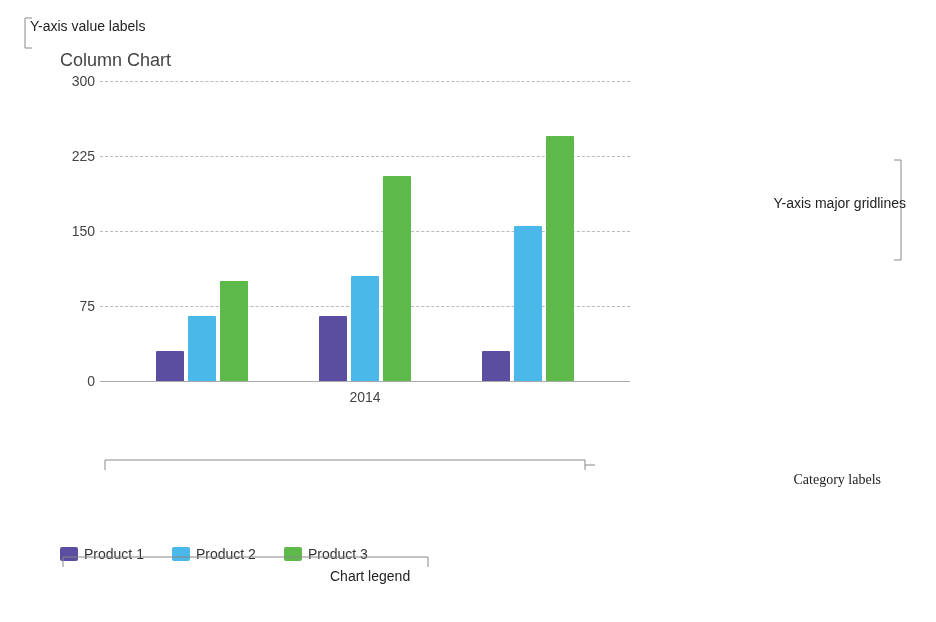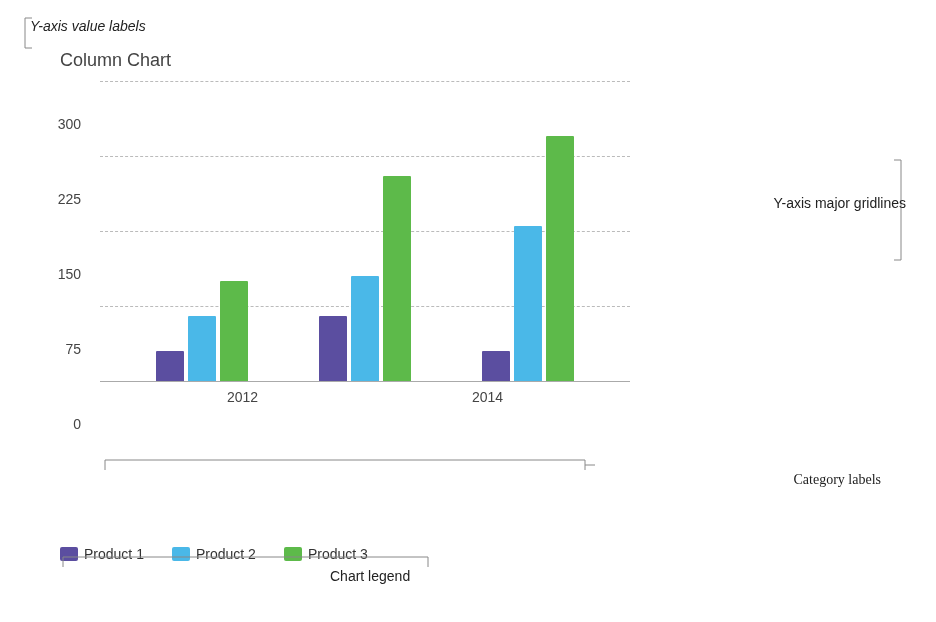--- a/index.html
+++ b/index.html
@@ -22,21 +22,20 @@
     .annotation {
       position: absolute;
       font-size: 14px;
       color: #222;
       white-space: nowrap;
     }
 
     .annotation-yaxis-label {
       top: 18px;
       left: 30px;
-      font-style: italic;
     }
 
     .annotation-gridlines {
       top: 195px;
       right: 30px;
     }
 
     .annotation-category {
       top: 472px;
       right: 55px;
@@ -90,25 +89,24 @@
     .y-axis {
       position: absolute;
       top: 0;
       left: 0;
       width: 40px;
       height: 310px;
     }
 
     .y-label {
       position: absolute;
-      right: 19px;
+      right: 5px;
       font-size: 14px;
       color: #444;
       transform: translateY(-50%);
-      margin-top: 43px;
     }
 
     
     .bars-container {
       position: absolute;
       top: 0;
       left: 40px;
       right: 0;
       height: 300px;
       display: flex;
@@ -245,21 +243,20 @@
 
         <div class="bar-group">
           <div class="bar bar-product1" style="height:30px;"></div>
           <div class="bar bar-product2" style="height:155px;"></div>
           <div class="bar bar-product3" style="height:245px;"></div>
         </div>
 
       </div>
 
       <div class="category-labels">
-        <div class="category-label">2012</div>
         <div class="category-label">2014</div>
       </div>
 
     </div>
   </div>
 
   <svg style="position:absolute;top:455px;left:95px;width:500px;height:50px;">
 
     <line x1="10" y1="5" x2="490" y2="5" stroke="#888" stroke-width="1"></line>
     <line x1="10" y1="5" x2="10" y2="15" stroke="#888" stroke-width="1"></line>

